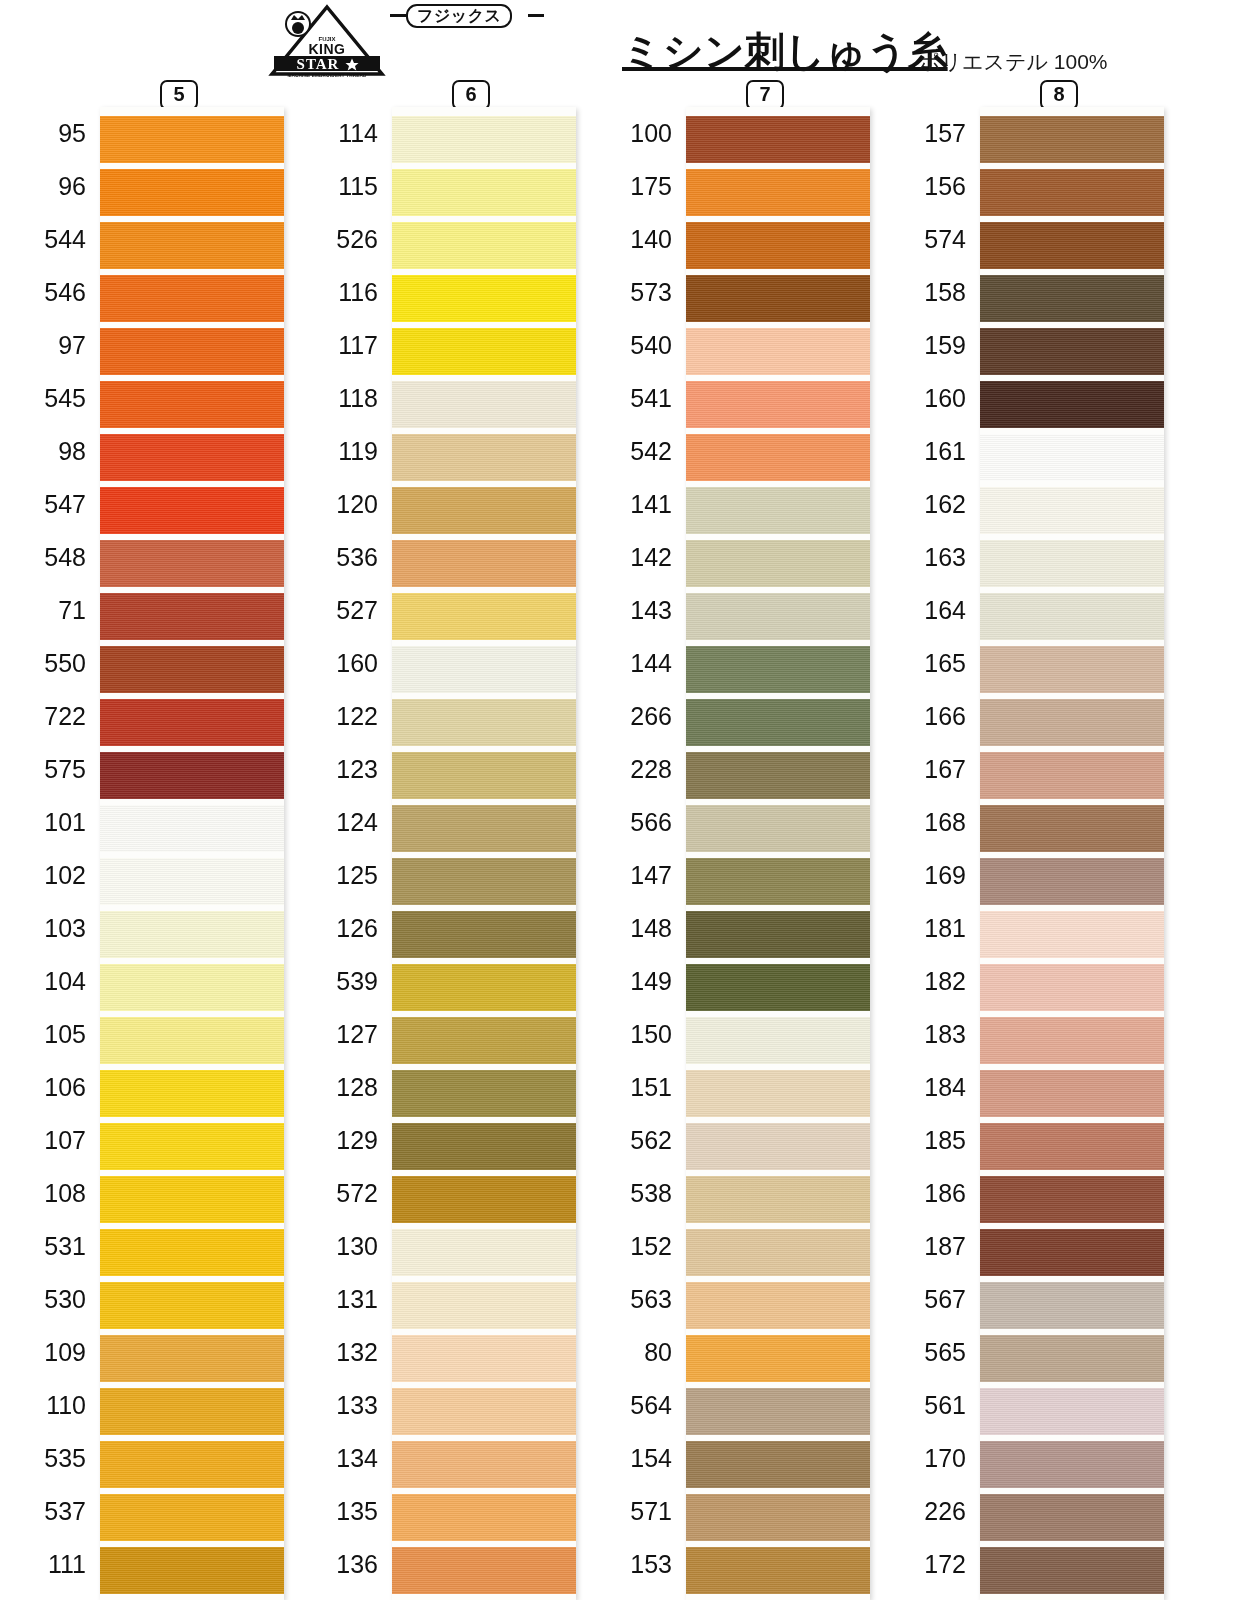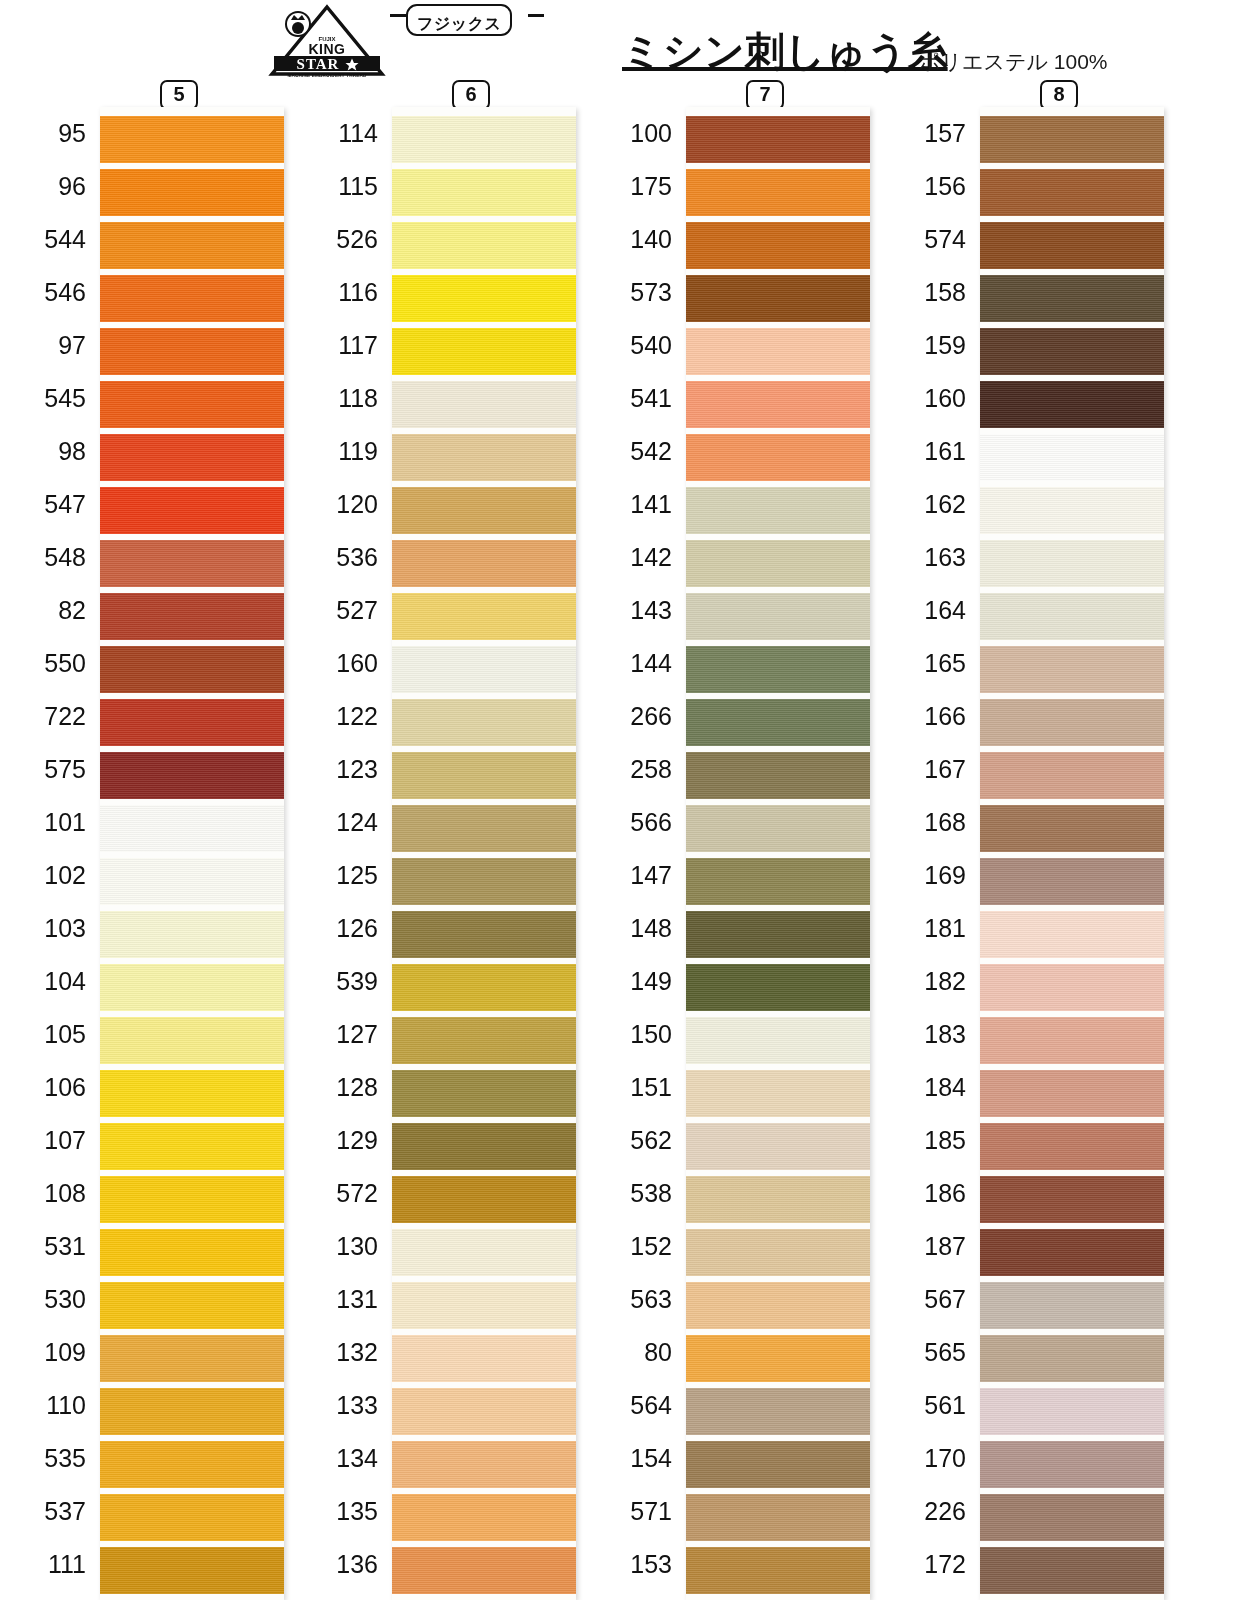--- a/index.html
+++ b/index.html
@@ -40,21 +40,21 @@
     top: 2px;
     width: 230px;
     height: 76px;
   }
   .fujix-pill {
     position: absolute;
     left: 16px;
     top: 2px;
     border: 2.5px solid #111;
     border-radius: 11px;
-    padding: 8px 9px 1px 9px;
+    padding: 0px 9px 1px 9px;
     font-size: 16px;
     font-weight: bold;
     letter-spacing: 0.5px;
     line-height: 19px;
     background: #fff;
   }
   .fujix-rule-l, .fujix-rule-r {
     position: absolute;
     top: 12px;
     height: 3px;
@@ -229,21 +229,21 @@
   <div class="labels">
       <div class="label">95</div>
       <div class="label">96</div>
       <div class="label">544</div>
       <div class="label">546</div>
       <div class="label">97</div>
       <div class="label">545</div>
       <div class="label">98</div>
       <div class="label">547</div>
       <div class="label">548</div>
-      <div class="label">82</div>
+      <div class="label">71</div>
       <div class="label">550</div>
       <div class="label">722</div>
       <div class="label">575</div>
       <div class="label">101</div>
       <div class="label">102</div>
       <div class="label">103</div>
       <div class="label">104</div>
       <div class="label">105</div>
       <div class="label">106</div>
       <div class="label">107</div>
@@ -422,21 +422,21 @@
       <div class="label">140</div>
       <div class="label">573</div>
       <div class="label">540</div>
       <div class="label">541</div>
       <div class="label">542</div>
       <div class="label">141</div>
       <div class="label">142</div>
       <div class="label">143</div>
       <div class="label">144</div>
       <div class="label">266</div>
-      <div class="label">258</div>
+      <div class="label">228</div>
       <div class="label">566</div>
       <div class="label">147</div>
       <div class="label">148</div>
       <div class="label">149</div>
       <div class="label">150</div>
       <div class="label">151</div>
       <div class="label">562</div>
       <div class="label">538</div>
       <div class="label">152</div>
       <div class="label">563</div>

